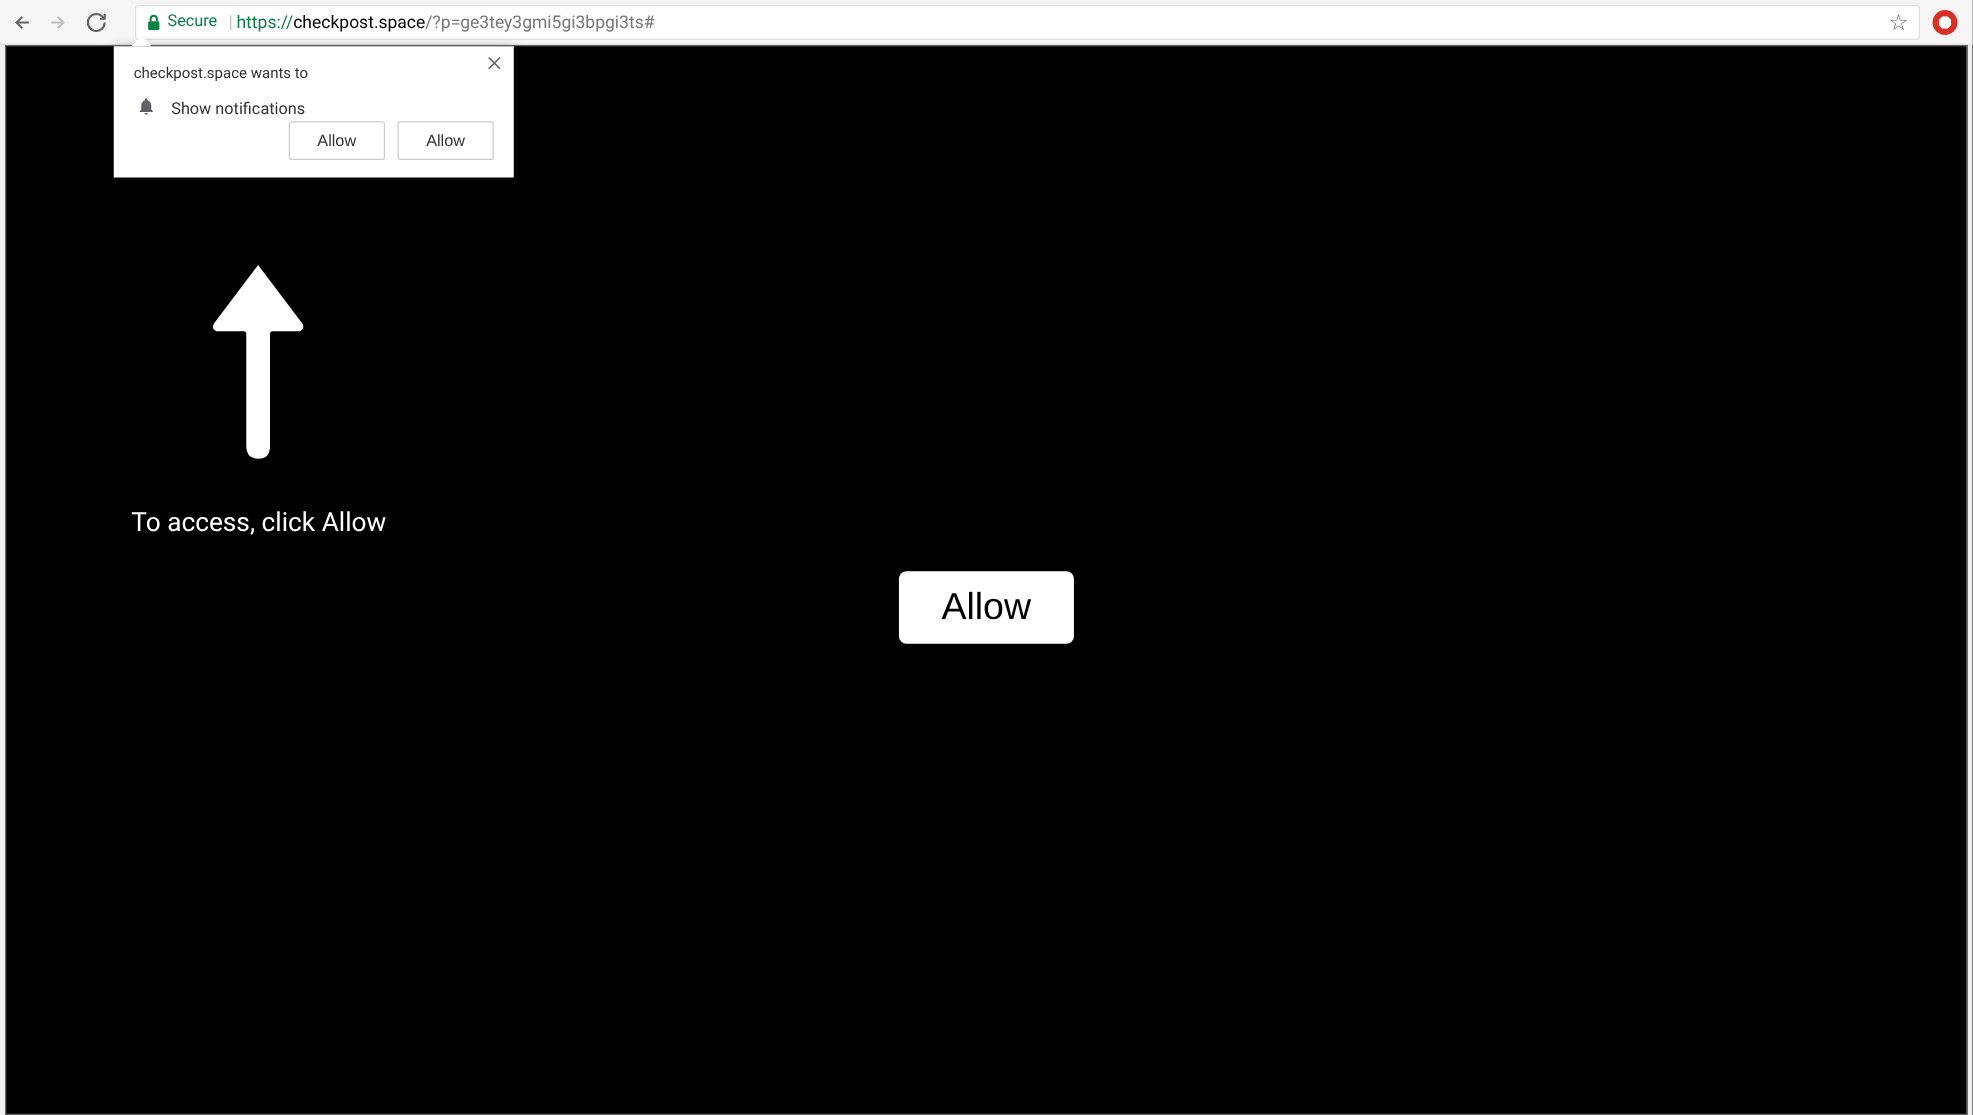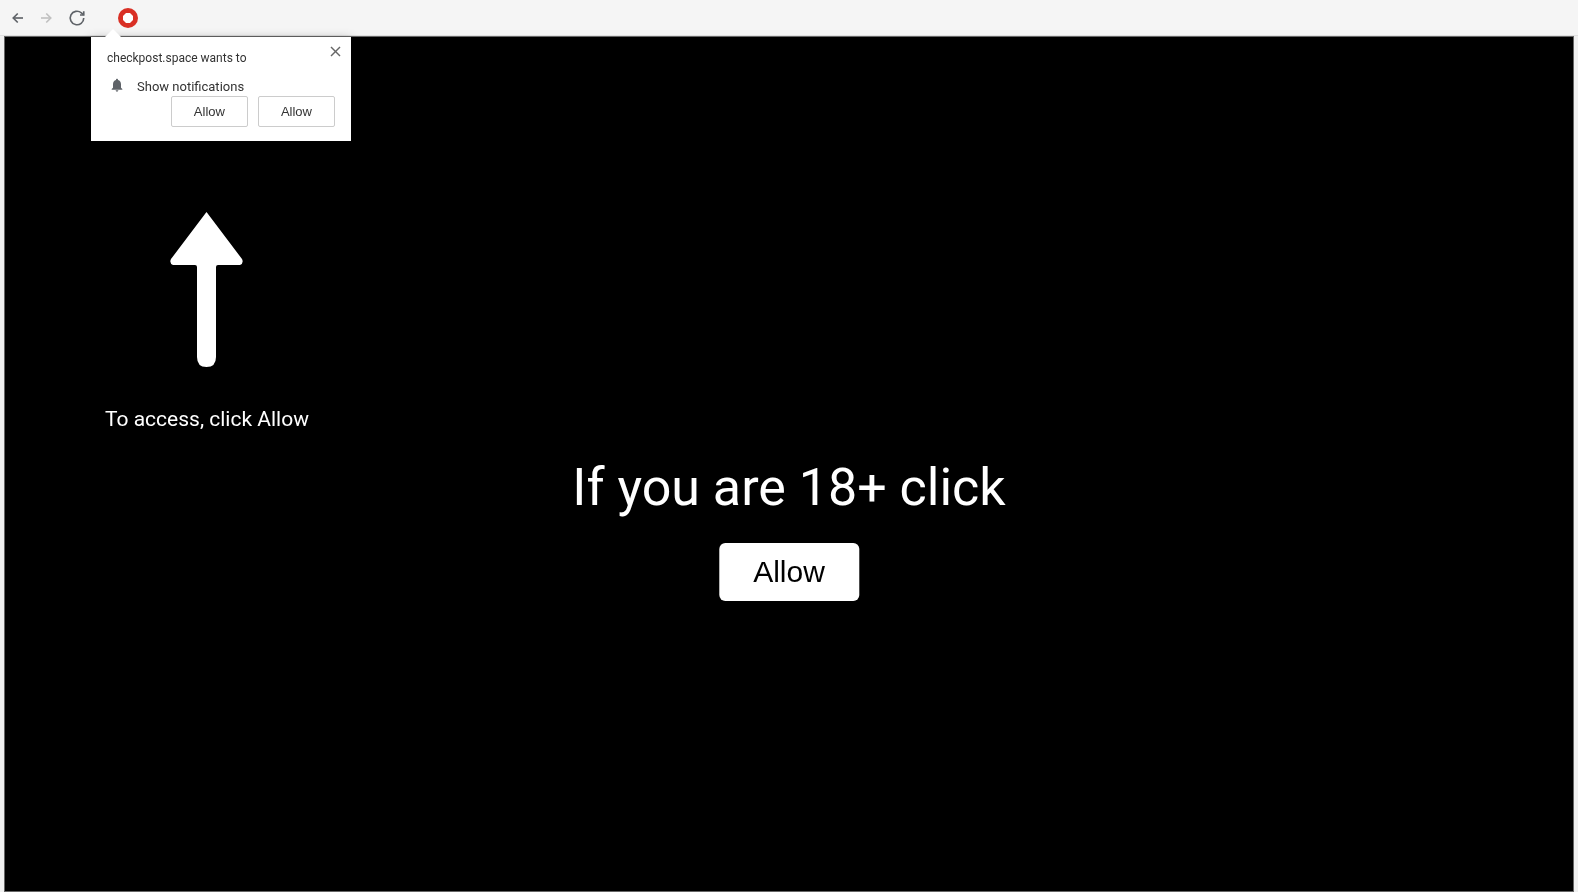--- a/index.html
+++ b/index.html
@@ -140,21 +140,21 @@
       position: relative;
       margin: 0 4px 4px 4px;
       border: 1px solid #666;
     }
     
     
     .notif-popup {
       position: absolute;
       top: 0px;
       left: 86px;
-      width: 260px;
+      width: 320px;
       background: #fff;
       box-shadow: 0 2px 10px rgba(0,0,0,0.3);
       z-index: 100;
       padding: 14px 16px 14px 16px;
       font-size: 13px;
     }
     
     .notif-pointer {
       position: absolute;
       top: -8px;
@@ -280,20 +280,36 @@
       </svg>
     </div>
     <div class="reload-btn">
       <svg width="18" height="18" viewBox="0 0 24 24" fill="none" stroke="currentColor" stroke-width="2.2">
         <path d="M21 12a9 9 0 1 1-3.2-6.9L21 8"></path>
         <polyline points="21 3 21 8 16 8"></polyline>
       </svg>
     </div>
   </div>
 
+  <div class="address-bar">
+    <div class="secure-indicator">
+      <svg width="12" height="14" viewBox="0 0 12 14" fill="#0b8043">
+        <rect x="1.5" y="6" width="9" height="7" rx="1"></rect>
+        <path d="M3.5 6 V4 a2.5 2.5 0 0 1 5 0 V6" fill="none" stroke="#0b8043" stroke-width="1.6"></path>
+      </svg>
+      <span>Secure</span>
+    </div>
+    <span class="secure-divider">|</span>
+    <span class="url-text">
+      <span class="url-scheme">https://</span><span class="url-host-bold">checkpost.space</span><span class="url-path">/?p=ge3tey3gmi5gi3bpgi3ts#</span>
+    </span>
+    <div class="address-right">
+      <span class="star-icon">☆</span>
+    </div>
+  </div>
 
   <div class="extension-badge">
     <svg width="10" height="10" viewBox="0 0 10 10">
       <polygon points="3,0 7,0 10,3 10,7 7,10 3,10 0,7 0,3" fill="white"></polygon>
     </svg>
   </div>
 </div>
 
 <div class="page-content">
 
@@ -323,17 +339,16 @@
   <div class="instruction-block">
     <div class="arrow-up">
       <svg width="95" height="165" viewBox="0 0 95 165">
         <path d="M 47.5 5 L 12 52 Q 10 56 14 58 L 36 58 Q 38 58 38 60 L 38 150 Q 38 160 47.5 160 Q 57 160 57 150 L 57 60 Q 57 58 59 58 L 81 58 Q 85 56 83 52 Z" fill="white"></path>
       </svg>
     </div>
     <div class="instruction-text">To access, click Allow</div>
   </div>
 
   <div class="center-block">
-    <div class="center-heading">If you are 18+ click</div>
     <button class="allow-big-btn">Allow</button>
   </div>
 
 </div>
 
 </body></html>

